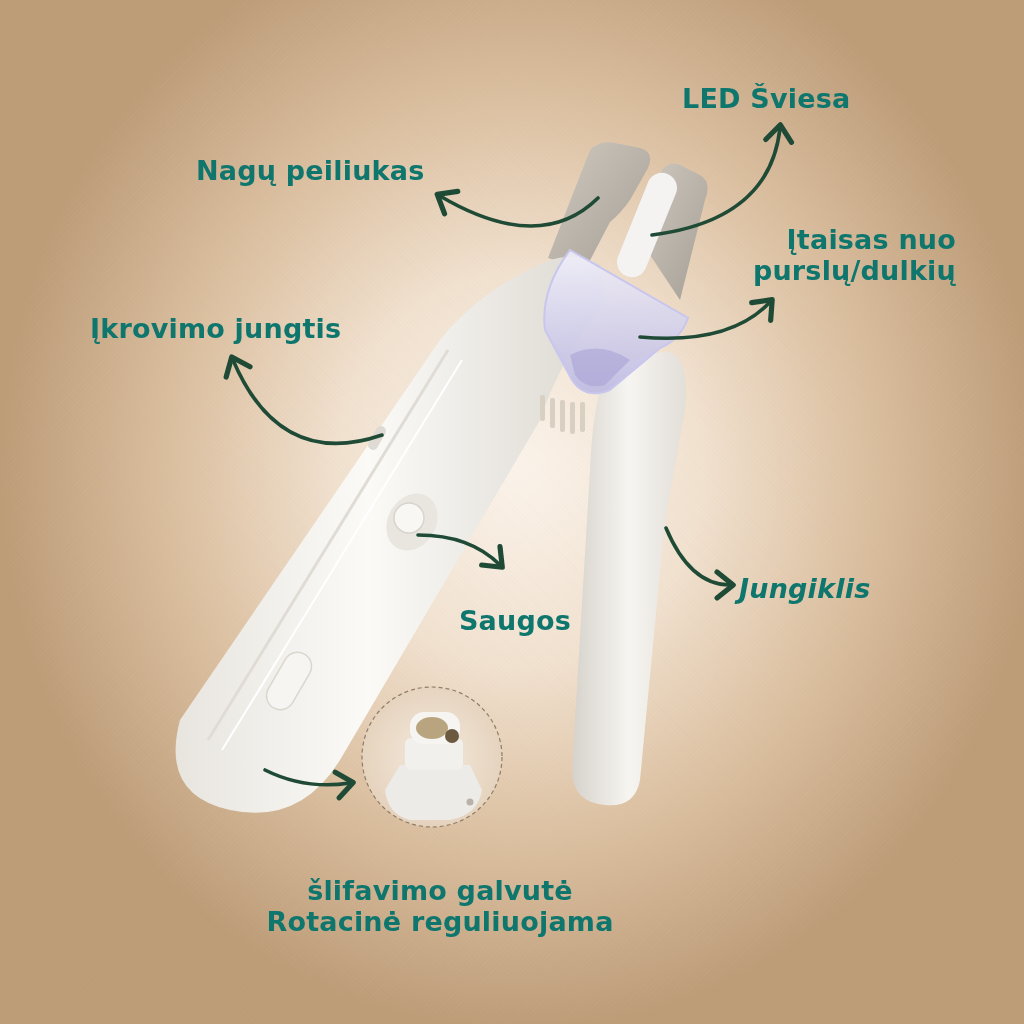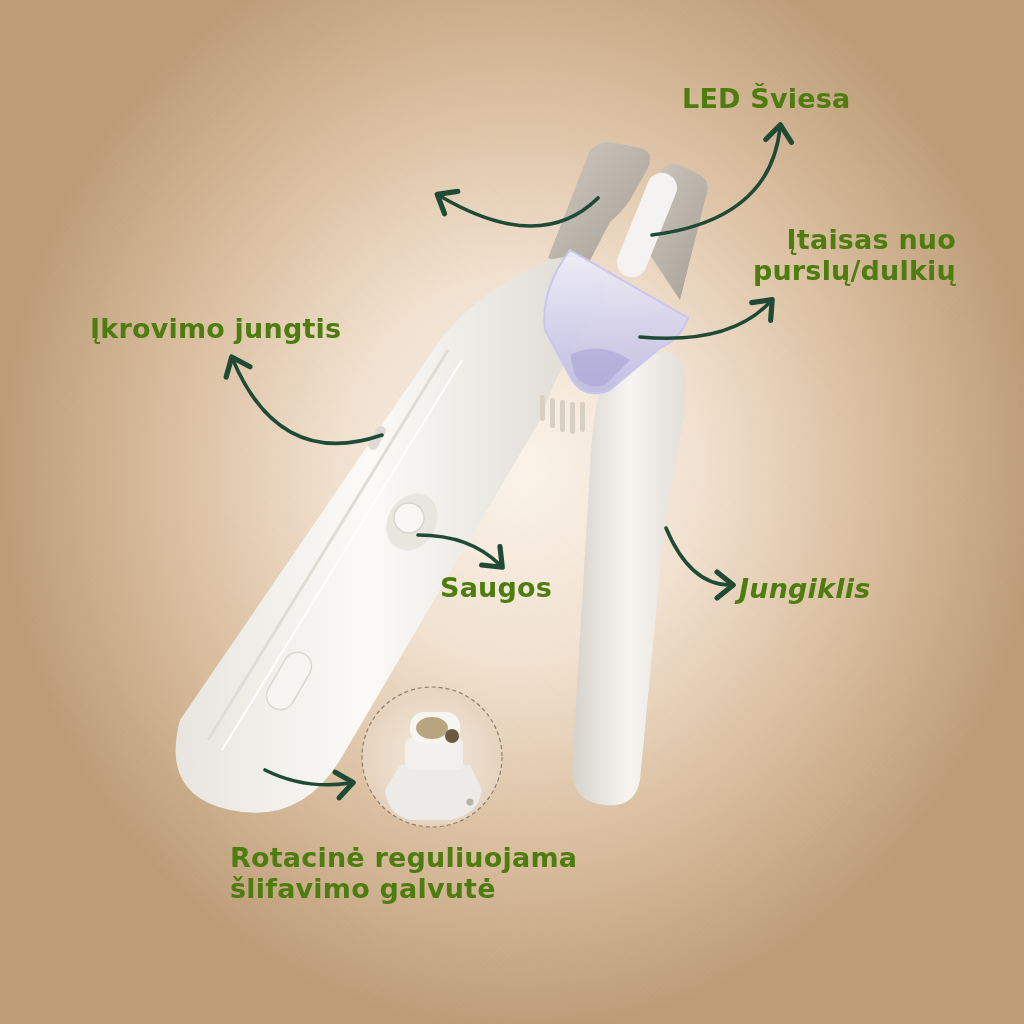--- a/index.html
+++ b/index.html
@@ -11,24 +11,24 @@
     }
     .canvas { position: absolute; inset: 0; }
     .grain {
       position: absolute; inset: 0; pointer-events: none; opacity: 0.18;
       background-image:
         repeating-linear-gradient(45deg, rgba(120,90,60,0.08) 0 1px, transparent 1px 3px),
         repeating-linear-gradient(-45deg, rgba(255,255,255,0.10) 0 1px, transparent 1px 4px);
     }
     svg.product { position: absolute; left: 0; top: 0; }
     .label {
-      position: absolute; color: #4d7c0f; font-weight: bold;
+      position: absolute; color: #0f766e; font-weight: bold;
       font-size: 27px; line-height: 31px; letter-spacing: 0.2px; white-space: nowrap;
     }
-    .label.center { text-align: left; }
+    .label.center { text-align: center; margin-top: 33px; }
     .label.right { text-align: right; }
     .label span { display: block; }
   </style>
 </head>
 <body>
 
 <div class="canvas">
   <div class="grain"></div>
 
   <svg class="product" width="1024" height="1024" viewBox="0 0 1024 1024">
@@ -114,26 +114,27 @@
       <path d="M652,235 Q770,220 780,128" marker-end="url(#arrowHead)"></path>
       <path d="M640,337 Q730,345 770,302" marker-end="url(#arrowHead)"></path>
       <path d="M382,435 Q280,470 233,360" marker-end="url(#arrowHead)"></path>
       <path d="M418,535 Q470,535 500,565" marker-end="url(#arrowHead)"></path>
       <path d="M666,528 Q690,585 730,585" marker-end="url(#arrowHead)"></path>
       <path d="M265,770 Q305,790 350,783" marker-end="url(#arrowHead)"></path>
     </g>
   </svg>
 
   <div class="label" style="left:682px; top:83px;">LED Šviesa</div>
+  <div class="label" style="left:196px; top:155px;">Nagų peiliukas</div>
   <div class="label" style="left:90px; top:313px;">Įkrovimo jungtis</div>
   <div class="label right" style="left:742px; top:224px; width:214px;">
     <span>Įtaisas nuo</span>
     <span>purslų/dulkių</span>
   </div>
   <div class="label center" style="left:440px; top:572px; width:150px;">
     <span>Saugos</span>
   </div>
   <div class="label" style="left:739px; top:573px;font-style:italic;">Jungiklis</div>
   <div class="label center" style="left:230px; top:842px; width:420px;">
+    <span>šlifavimo galvutė</span>
     <span>Rotacinė reguliuojama</span>
-    <span>šlifavimo galvutė</span>
   </div>
 </div>
 
 </body></html>

